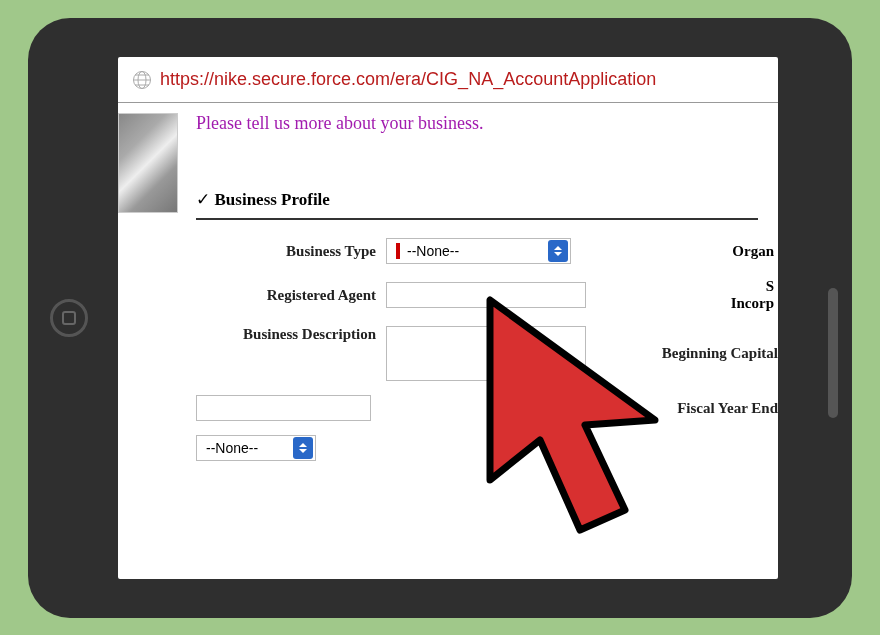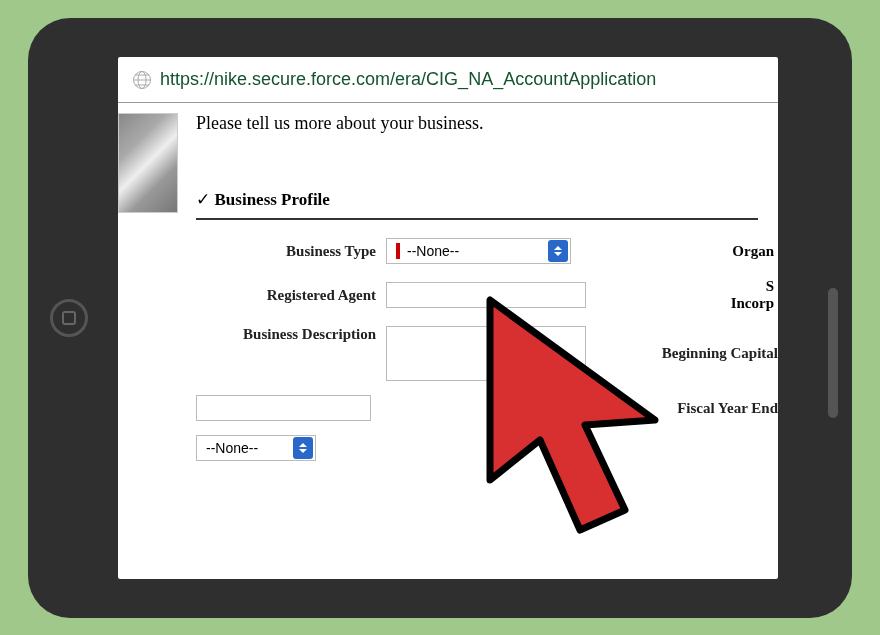--- a/index.html
+++ b/index.html
@@ -67,21 +67,21 @@
       padding: 12px 14px;
       border-bottom: 1px solid #999;
     }
     .globe-icon {
       width: 20px;
       height: 20px;
       margin-right: 8px;
       flex-shrink: 0;
     }
     .url-text {
-      color: #14532d;
+      color: #b91c1c;
       font-size: 18px;
       white-space: nowrap;
     }
     .content-area {
       display: flex;
       height: calc(100% - 48px);
       padding-top: 10px;
     }
     .side-image {
       width: 60px;
@@ -97,21 +97,21 @@
     }
     .page-title {
       font-size: 28px;
       color: #333;
       font-weight: normal;
       margin-top: 10px;
       margin-bottom: 18px;
     }
     .page-subtitle {
       font-size: 18px;
-      color: #000000;
+      color: #a21caf;
       font-family: Georgia, serif;
       margin-bottom: 55px;
     }
     .section-header {
       font-weight: bold;
       font-size: 17px;
       font-family: Georgia, serif;
       padding-bottom: 8px;
       border-bottom: 2px solid #333;
       margin-right: 20px;

